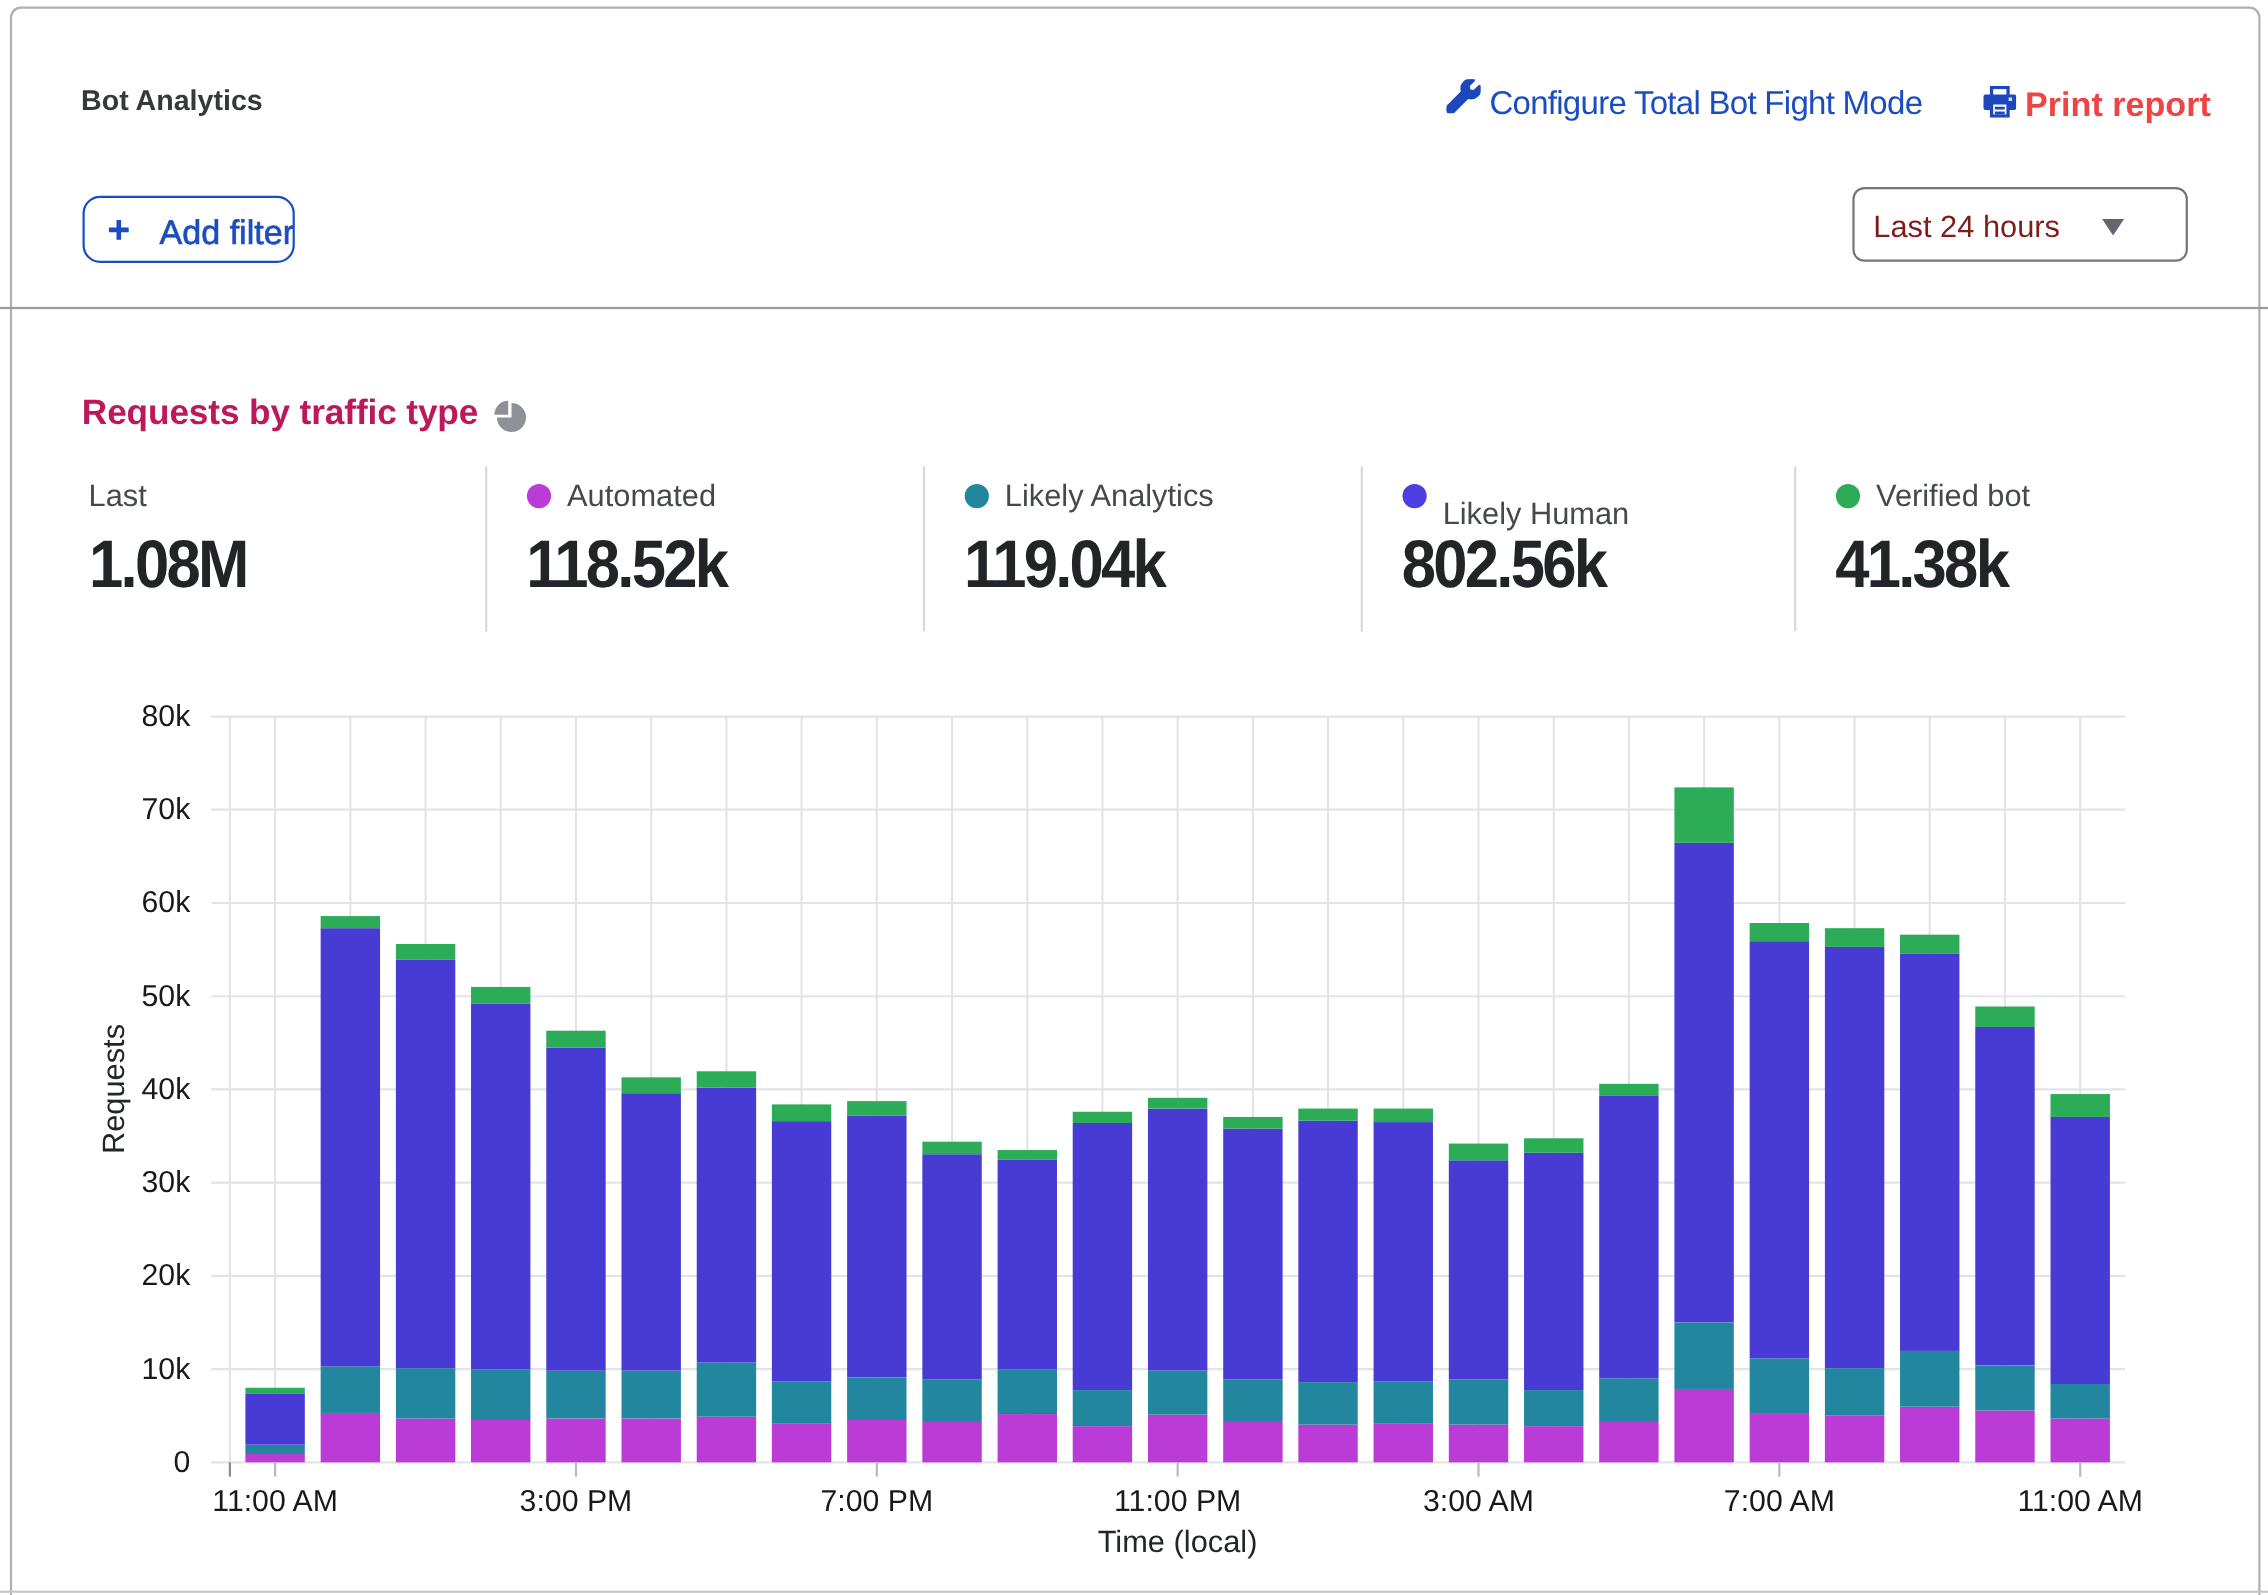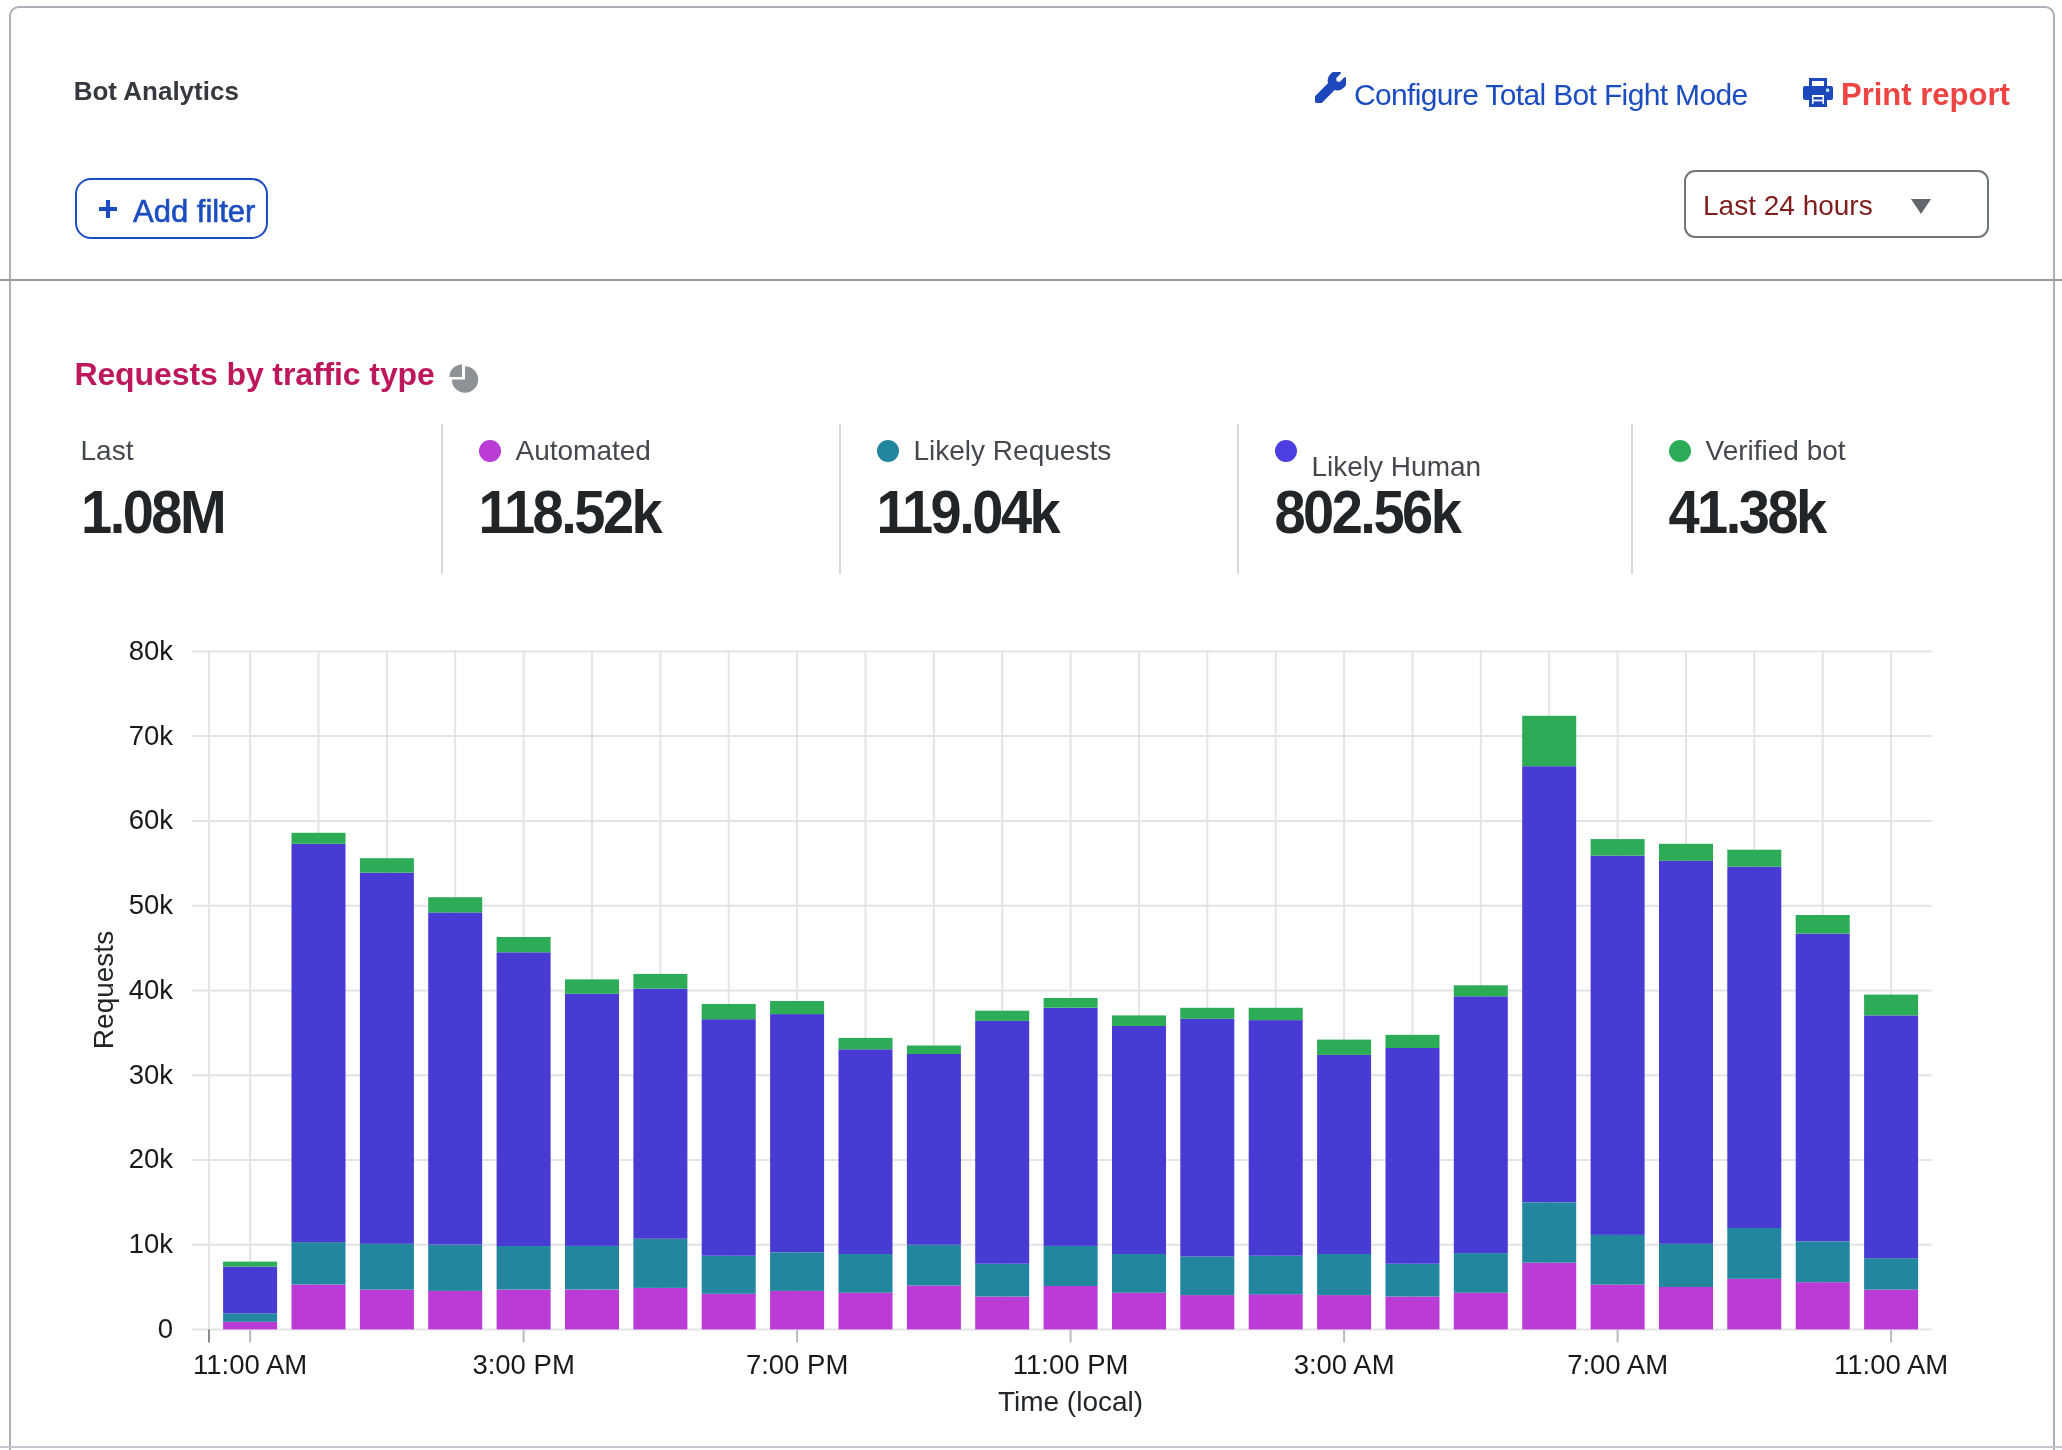--- a/index.html
+++ b/index.html
@@ -22,41 +22,41 @@
 <rect x="7.5" y="15.5" width="15" height="12" fill="#fff" stroke="#1C48BC" stroke-width="3"></rect>
 <rect x="10.5" y="19" width="9" height="2.6" fill="#1C48BC"></rect>
 <rect x="10.5" y="23.4" width="9" height="2.6" fill="#1C48BC"></rect>
 </svg>
 <div class="abs" style="left:1841px;top:79.3px;font-size:31px;color:#ef4444;line-height:1;font-weight:bold;">Print report</div>
 
 <div class="abs" style="left:75px;top:178px;width:193px;height:61px;border:2.5px solid #1B4DC1;border-radius:16px;background:#fff;"></div>
 <svg width="22" height="22" viewBox="0 0 22 22" style="position:absolute;left:97px;top:198px;">
     <path d="M11 2 V20 M2 11 H20" stroke="#1B4DC1" stroke-width="4.2"></path>
   </svg>
-<div class="abs" style="left:133px;top:195.6px;font-size:31px;font-weight:400;-webkit-text-stroke:0.6px #1B4DC1;color:#1B4DC1;line-height:1;">Add filter</div>
+<div class="abs" style="left:145px;top:195.6px;font-size:31px;font-weight:400;-webkit-text-stroke:0.6px #1B4DC1;color:#1B4DC1;line-height:1;">Add filter</div>
 
 <div class="abs" style="left:1684px;top:170px;width:305px;height:68px;border:2.5px solid #72757C;border-radius:11px;background:#fff;"></div>
 <div class="abs" style="left:1703px;top:191.7px;font-size:28px;color:#7f1d1d;line-height:1;">Last 24 hours</div>
 <div style="position:absolute;left:1911px;top:199px;width:0;height:0;border-left:10px solid transparent;border-right:10px solid transparent;border-top:15px solid #63676D;"></div>
 
 <div class="abs" style="left:0;top:279px;width:2062px;height:2px;background:#98989D;"></div>
 
 <div class="abs" style="left:74.4px;top:357.6px;font-size:32px;font-weight:700;letter-spacing:-0.1px;color:#be185d;line-height:1;">Requests by traffic type</div>
 <svg width="40" height="40" viewBox="445 360 40 40" style="position:absolute;left:445px;top:360px;">
 <path d="M465 366.3 A 13.2 13.2 0 1 1 451.8 379.5 L 465 379.5 Z" fill="#8E9196"></path>
 <path d="M462 364.4 A 12.6 12.6 0 0 0 449.4 377 L 462 377 Z" fill="#8E9196"></path>
 </svg>
 
 <div style="position:absolute;left:80.5px;top:437.1px;font-size:28px;color:#45484E;line-height:1;">Last</div>
 <div style="position:absolute;left:81px;top:487px;font-size:56px;font-weight:700;letter-spacing:-2.5px;color:#222528;line-height:1;transform:scaleY(1.09);transform-origin:left bottom;">1.08M</div>
 <div style="position:absolute;left:478.5px;top:439.5px;width:22px;height:22px;border-radius:50%;background:#BB3BD6;"></div>
 <div style="position:absolute;left:515.5px;top:437.1px;font-size:28px;color:#45484E;line-height:1;">Automated</div>
 <div style="position:absolute;left:478.4px;top:487px;font-size:56px;font-weight:700;letter-spacing:-2.5px;color:#222528;line-height:1;transform:scaleY(1.09);transform-origin:left bottom;">118.52k</div>
 <div style="position:absolute;left:876.5px;top:439.5px;width:22px;height:22px;border-radius:50%;background:#22879E;"></div>
-<div style="position:absolute;left:913.5px;top:437.1px;font-size:28px;color:#45484E;line-height:1;">Likely Requests</div>
+<div style="position:absolute;left:913.5px;top:437.1px;font-size:28px;color:#45484E;line-height:1;">Likely Analytics</div>
 <div style="position:absolute;left:876.4px;top:487px;font-size:56px;font-weight:700;letter-spacing:-2.5px;color:#222528;line-height:1;transform:scaleY(1.09);transform-origin:left bottom;">119.04k</div>
 <div style="position:absolute;left:1274.5px;top:439.5px;width:22px;height:22px;border-radius:50%;background:#4C3EE0;"></div>
 <div style="position:absolute;left:1311.5px;top:437.1px;font-size:28px;color:#45484E;line-height:1;margin-top:16px;">Likely Human</div>
 <div style="position:absolute;left:1274.4px;top:487px;font-size:56px;font-weight:700;letter-spacing:-2.5px;color:#222528;line-height:1;transform:scaleY(1.09);transform-origin:left bottom;">802.56k</div>
 <div style="position:absolute;left:1668.5px;top:439.5px;width:22px;height:22px;border-radius:50%;background:#2CAC57;"></div>
 <div style="position:absolute;left:1705.5px;top:437.1px;font-size:28px;color:#45484E;line-height:1;">Verified bot</div>
 <div style="position:absolute;left:1668.4px;top:487px;font-size:56px;font-weight:700;letter-spacing:-2.5px;color:#222528;line-height:1;transform:scaleY(1.09);transform-origin:left bottom;">41.38k</div>
 <div style="position:absolute;left:441px;top:424px;width:2px;height:150px;background:#D9D9DD;"></div>
 <div style="position:absolute;left:839px;top:424px;width:2px;height:150px;background:#D9D9DD;"></div>
 <div style="position:absolute;left:1237px;top:424px;width:2px;height:150px;background:#D9D9DD;"></div>

